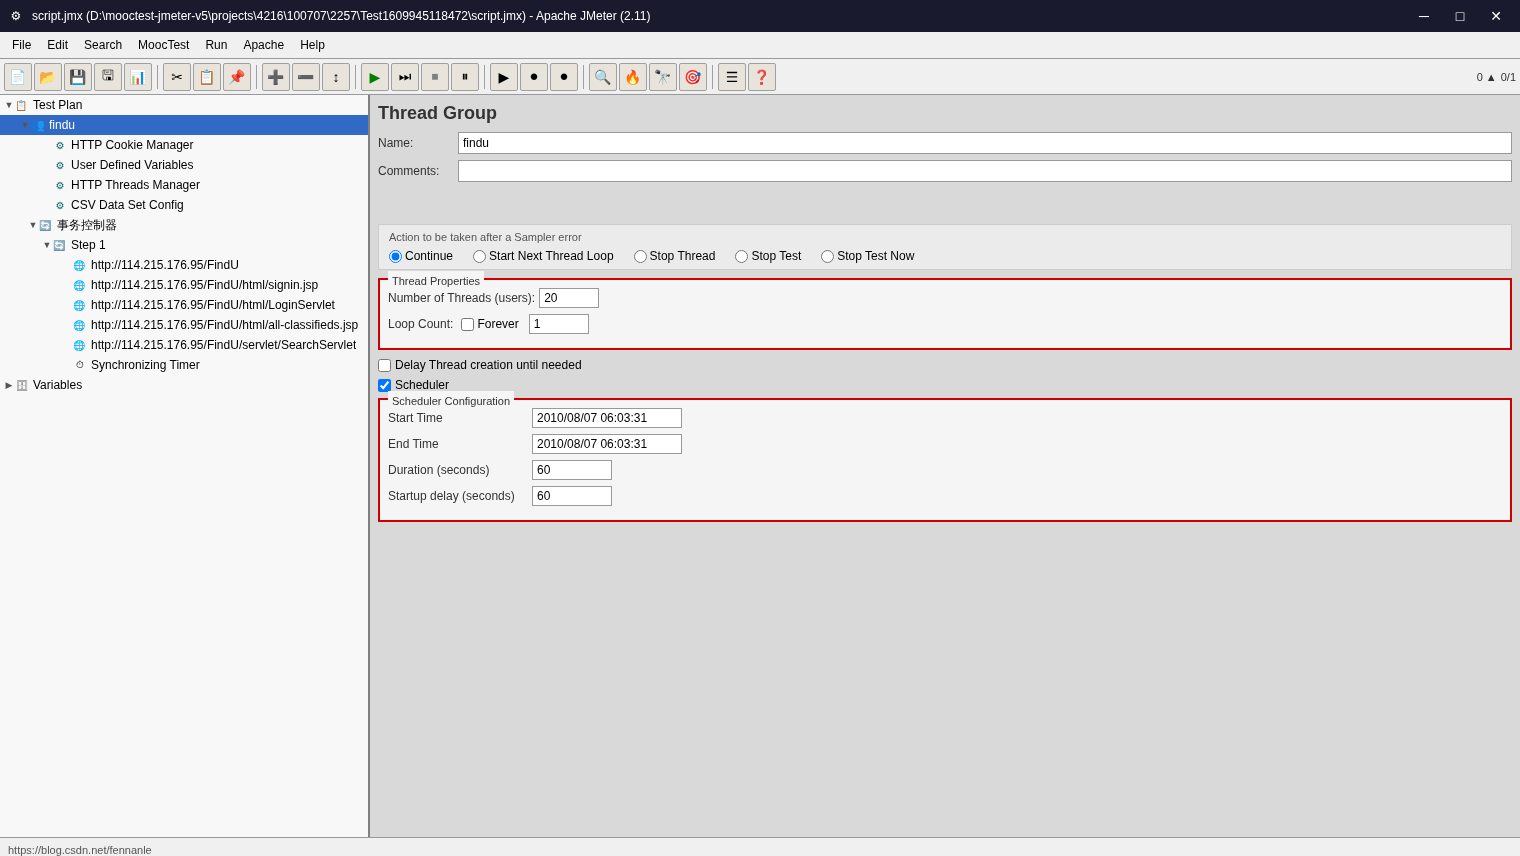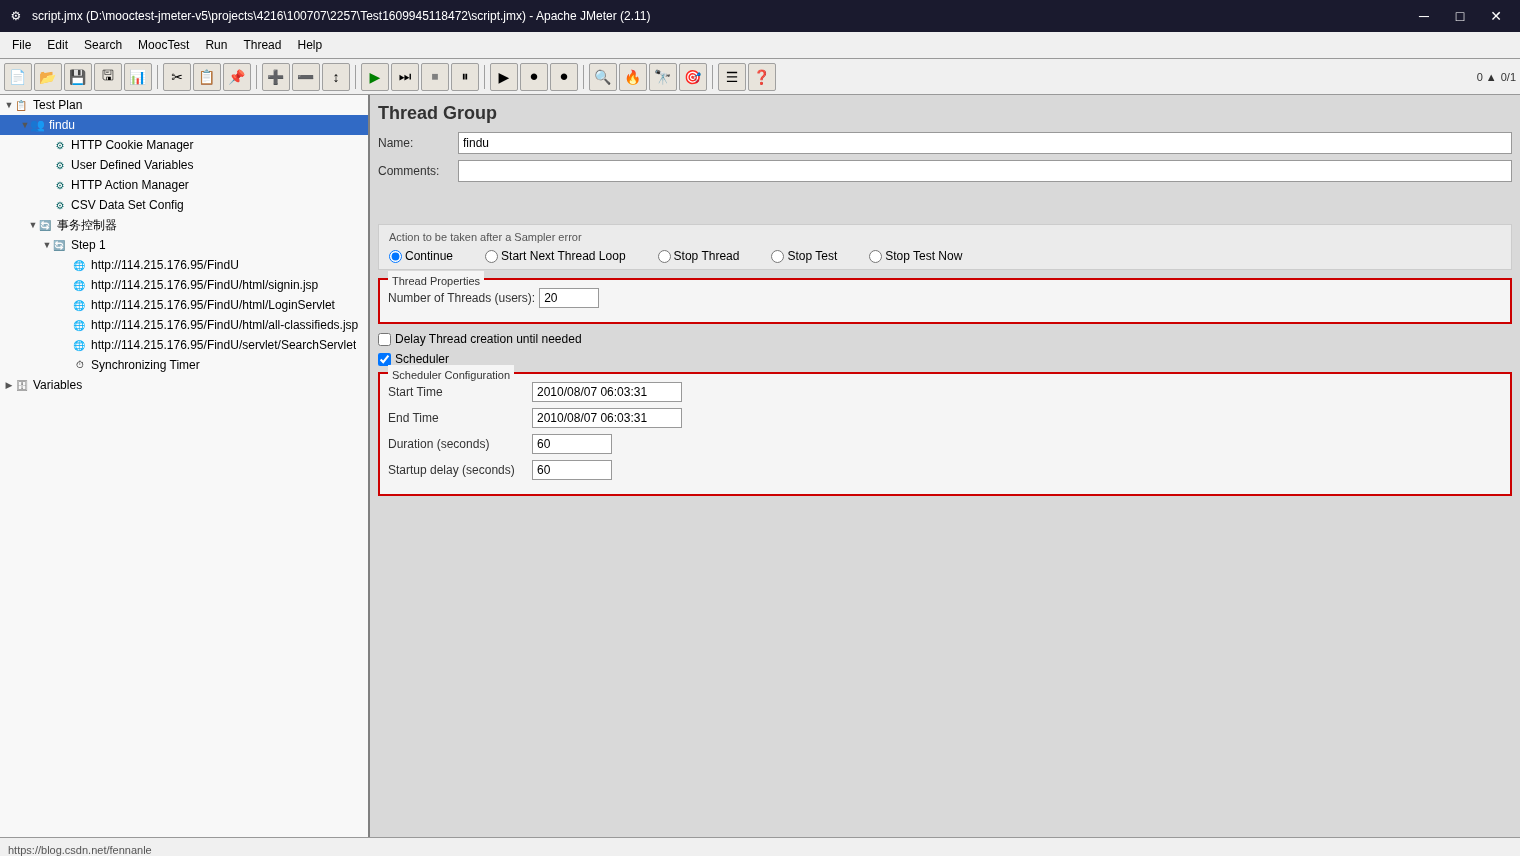--- a/index.html
+++ b/index.html
@@ -127,21 +127,21 @@
       margin-bottom: 8px;
       margin-top: 42px;
     }
     .action-section-title {
       font-size: 11px;
       color: #555;
       margin-bottom: 6px;
     }
     .radio-group {
       display: flex;
-      gap: 32px;
+      gap: 20px;
     }
     .radio-label {
       display: flex;
       align-items: center;
       gap: 3px;
       font-size: 12px;
       cursor: pointer;
     }
 
     
@@ -226,21 +226,21 @@
     <button class="title-bar-btn close">✕</button>
   </div>
 </div>
 
 <div class="menu-bar">
   <div class="menu-item">File</div>
   <div class="menu-item">Edit</div>
   <div class="menu-item">Search</div>
   <div class="menu-item">MoocTest</div>
   <div class="menu-item">Run</div>
-  <div class="menu-item">Thread</div>
+  <div class="menu-item">Apache</div>
   <div class="menu-item">Help</div>
 </div>
 
 <div class="toolbar">
   <button class="tb-btn" title="New">📄</button>
   <button class="tb-btn" title="Open">📂</button>
   <button class="tb-btn" title="Save">💾</button>
   <button class="tb-btn" title="Save As">🖫</button>
   <button class="tb-btn" title="Report">📊</button>
   <div class="tb-separator"></div>
@@ -298,21 +298,21 @@
 
     <div class="tree-item" style="padding-left: 42px;">
       <span class="tree-expand" style="visibility:hidden;">▶</span>
       <span class="tree-icon icon-config">⚙</span>
       <span class="tree-item-label">User Defined Variables</span>
     </div>
 
     <div class="tree-item" style="padding-left: 42px;">
       <span class="tree-expand" style="visibility:hidden;">▶</span>
       <span class="tree-icon icon-config">⚙</span>
-      <span class="tree-item-label">HTTP Action Manager</span>
+      <span class="tree-item-label">HTTP Threads Manager</span>
     </div>
 
     <div class="tree-item" style="padding-left: 42px;">
       <span class="tree-expand" style="visibility:hidden;">▶</span>
       <span class="tree-icon icon-config">⚙</span>
       <span class="tree-item-label">CSV Data Set Config</span>
     </div>
 
     <div class="tree-item" style="padding-left: 28px;">
       <span class="tree-expand">▼</span>
@@ -407,20 +407,28 @@
 
     <div class="bordered-box">
       <span class="bordered-box-title">Thread Properties</span>
 
       <div class="prop-row">
         <span class="prop-label">Number of Threads (users):</span>
         <input class="prop-input" type="text" value="20" style="">
       </div>
 
 
+      <div class="prop-row">
+        <span class="prop-label">Loop Count:</span>
+        <label class="radio-label" style="margin-left: 4px;">
+          <input type="checkbox" style="">
+          <span>Forever</span>
+        </label>
+        <input class="prop-input" type="text" value="1" style="margin-left: 6px; width: 60px;">
+      </div>
     </div>
 
     <div class="checkbox-row">
       <input type="checkbox" style="">
       <span>Delay Thread creation until needed</span>
     </div>
 
     <div class="checkbox-row">
       <input type="checkbox" checked="" style="">
       <span>Scheduler</span>

